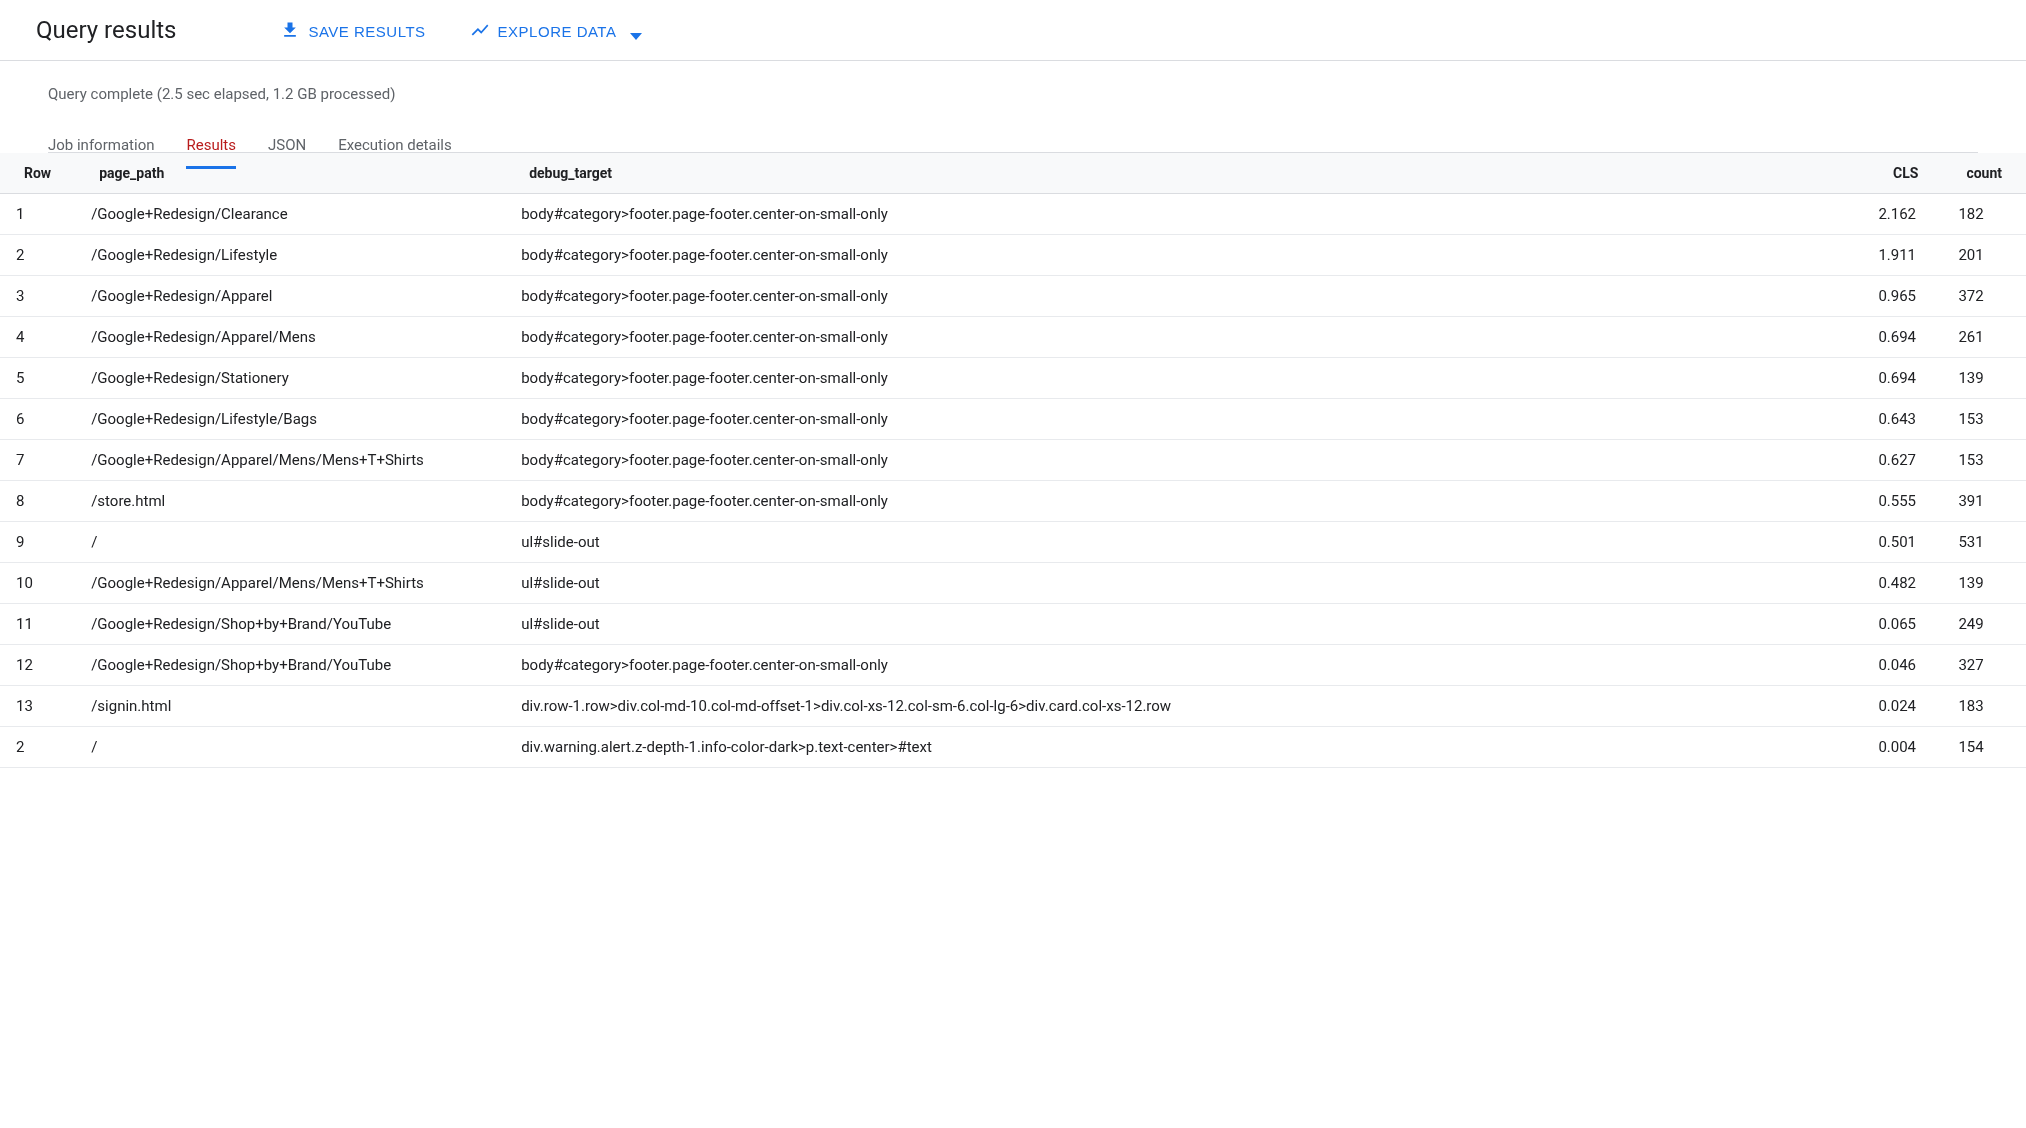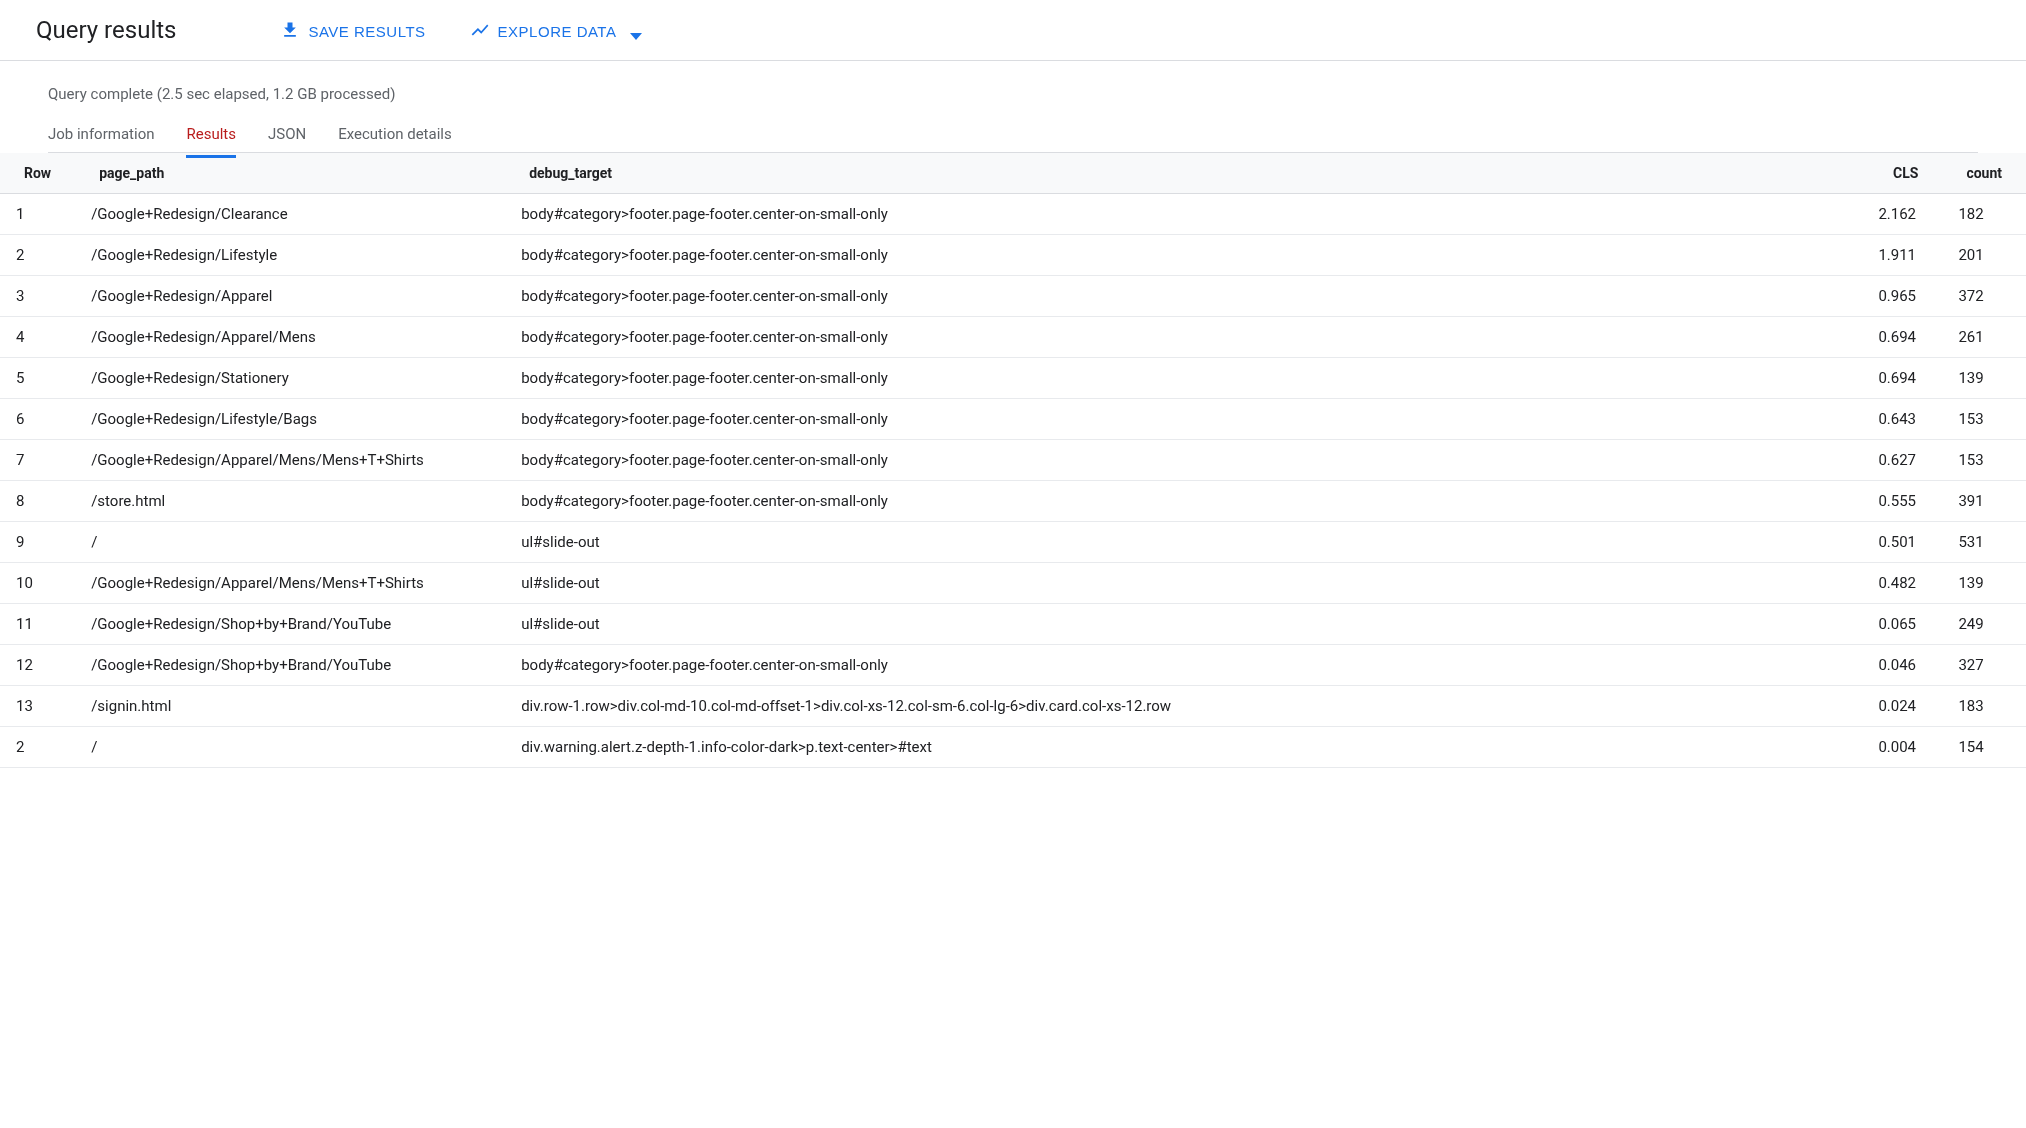--- a/index.html
+++ b/index.html
@@ -68,21 +68,21 @@
       gap: 32px;
       border-bottom: 1px solid #dadce0;
     }
     .tab {
       padding: 0 0 12px 0;
       color: #5f6368;
       font-size: 15px;
       cursor: pointer;
       border-bottom: 3px solid transparent;
       position: relative;
-      top: 6px;
+      top: 17px;
     }
     .tab.active {
       color: #b91c1c;
       border-bottom: 3px solid #1a73e8;
     }
     .table-wrapper {
       width: 100%;
     }
     table {
       width: 100%;

